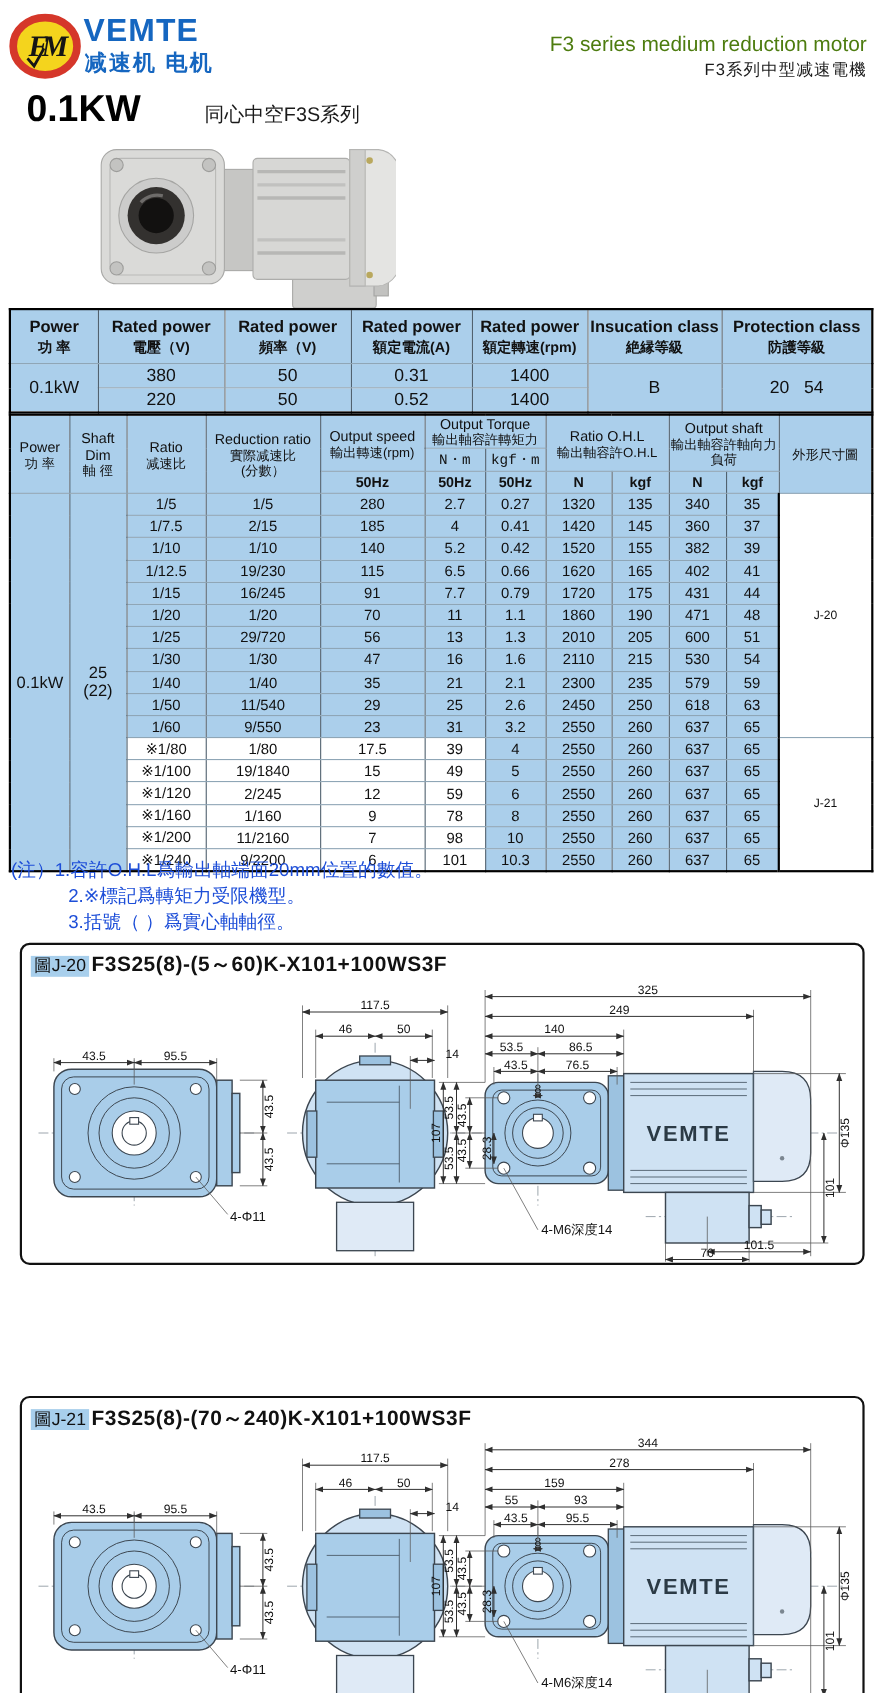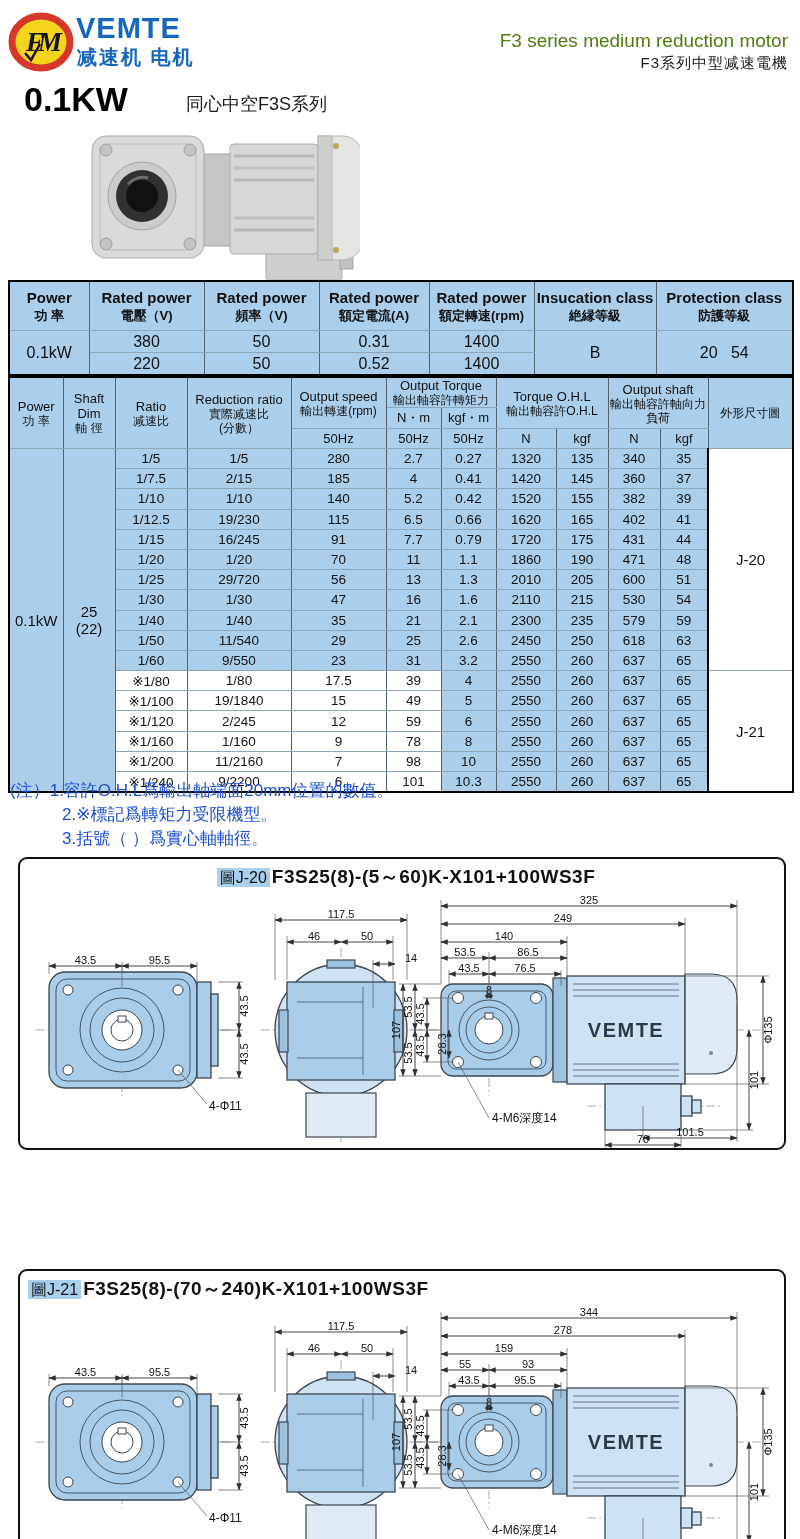--- a/index.html
+++ b/index.html
@@ -24,25 +24,25 @@
   .rt th{height:48px;}
   .rt td{height:21px;font-size:16px;}
   .he{display:block;font-size:15px;line-height:19px;}
   .hc{display:block;font-size:13px;line-height:17px;}
   .he2{display:block;font-size:13px;line-height:15px;}
   .hc2{display:block;font-size:12px;line-height:14px;}
   .big{font-size:18px;}
   .pre{white-space:pre;}
   .st th{font-weight:normal;}
   .st .r1{height:30px;}
-  .st .r2 th{height:20px;font-size:13px;}
-  .st .r3 th{height:19px;font-size:13px;}
+  .st .r2 th{height:20px;font-size:13px;font-family:Liberation Mono, monospace;}
+  .st .r3 th{height:19px;font-size:13px;font-weight:bold;}
   .st td{height:19.2px;font-size:13.5px;}
   td.cw{background:#fff;margin-top:36px;}
-  td.cfig{background:#fff;font-size:15px;border-left:2px solid #000;}
+  td.cfig{background:#fff;font-size:11px;border-left:2px solid #000;}
   td.cpow{font-size:15px;}
 
   
   .notes{position:absolute;left:10px;top:779px;font-size:17px;line-height:24px;color:#1d4ed8;}
   .noteline.ind{padding-left:52px;}
 
   
   .figbox{position:absolute;left:18px;width:764px;border:2px solid #111;border-radius:9px;background:#fff;}
   .figtitle{padding:5px 0 0 8px;white-space:nowrap;}
   .figtag{background:#a8cfec;color:#111;font-size:16px;padding:1px 3px;}
@@ -205,21 +205,21 @@
           </th>
         <th rowspan="2">
             <span class="he2">Output speed</span>
             <span class="hc2">輸出轉速(rpm)</span>
           </th>
         <th colspan="2">
             <span class="he2">Output Torque</span>
             <span class="hc2">輸出軸容許轉矩力</span>
           </th>
         <th colspan="2" rowspan="2">
-            <span class="he2">Torque O.H.L</span>
+            <span class="he2">Ratio O.H.L</span>
             <span class="hc2">輸出軸容許O.H.L</span>
           </th>
         <th colspan="2" rowspan="2">
             <span class="he2">Output shaft</span>
             <span class="hc2">輸出軸容許軸向力負荷</span>
           </th>
         <th rowspan="3">
             <span class="hc2">外形尺寸圖</span>
           </th>
       </tr>
@@ -434,21 +434,21 @@
         </tr>
       </tbody>
   </table>
 
   <div class="notes">
     <div class="noteline"><span>(注）</span><span>1.容許O.H.L爲輸出軸端面20mm位置的數值。</span></div>
     <div class="noteline ind">2.※標記爲轉矩力受限機型。</div>
     <div class="noteline ind">3.括號（ ）爲實心軸軸徑。</div>
   </div>
 
-  <section class="figbox" style="top:857px;height:289px;text-align:center;">
+  <section class="figbox" style="top:857px;height:289px;">
     <div class="figtitle">
       <span class="figtag">圖J-20</span><span class="figmodel">F3S25(8)-(5～60)K-X101+100WS3F</span>
     </div>
     <div class="figsvg" id="fig0"><svg width="760" height="258" viewBox="0 0 760 258">
   <defs>
             <marker id="ar0" viewBox="0 0 8 8" refX="7.5" refY="4" markerWidth="8" markerHeight="8" orient="auto-start-reverse">
               <path d="M0,1L8,4L0,7z" fill="#2f2f2f"></path>
             </marker>
           </defs>
   <g>

